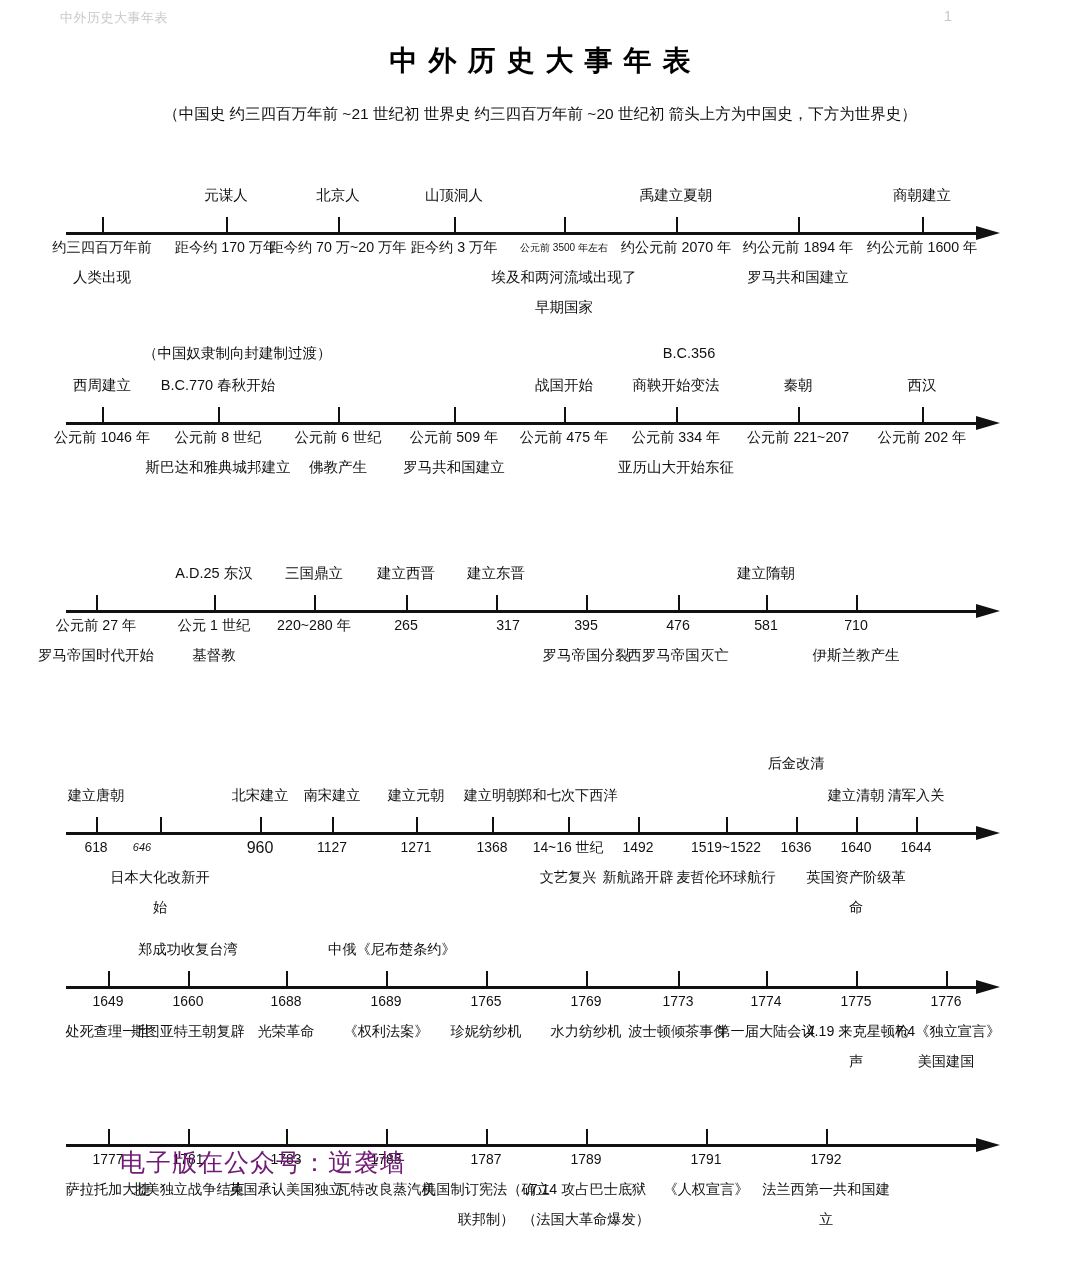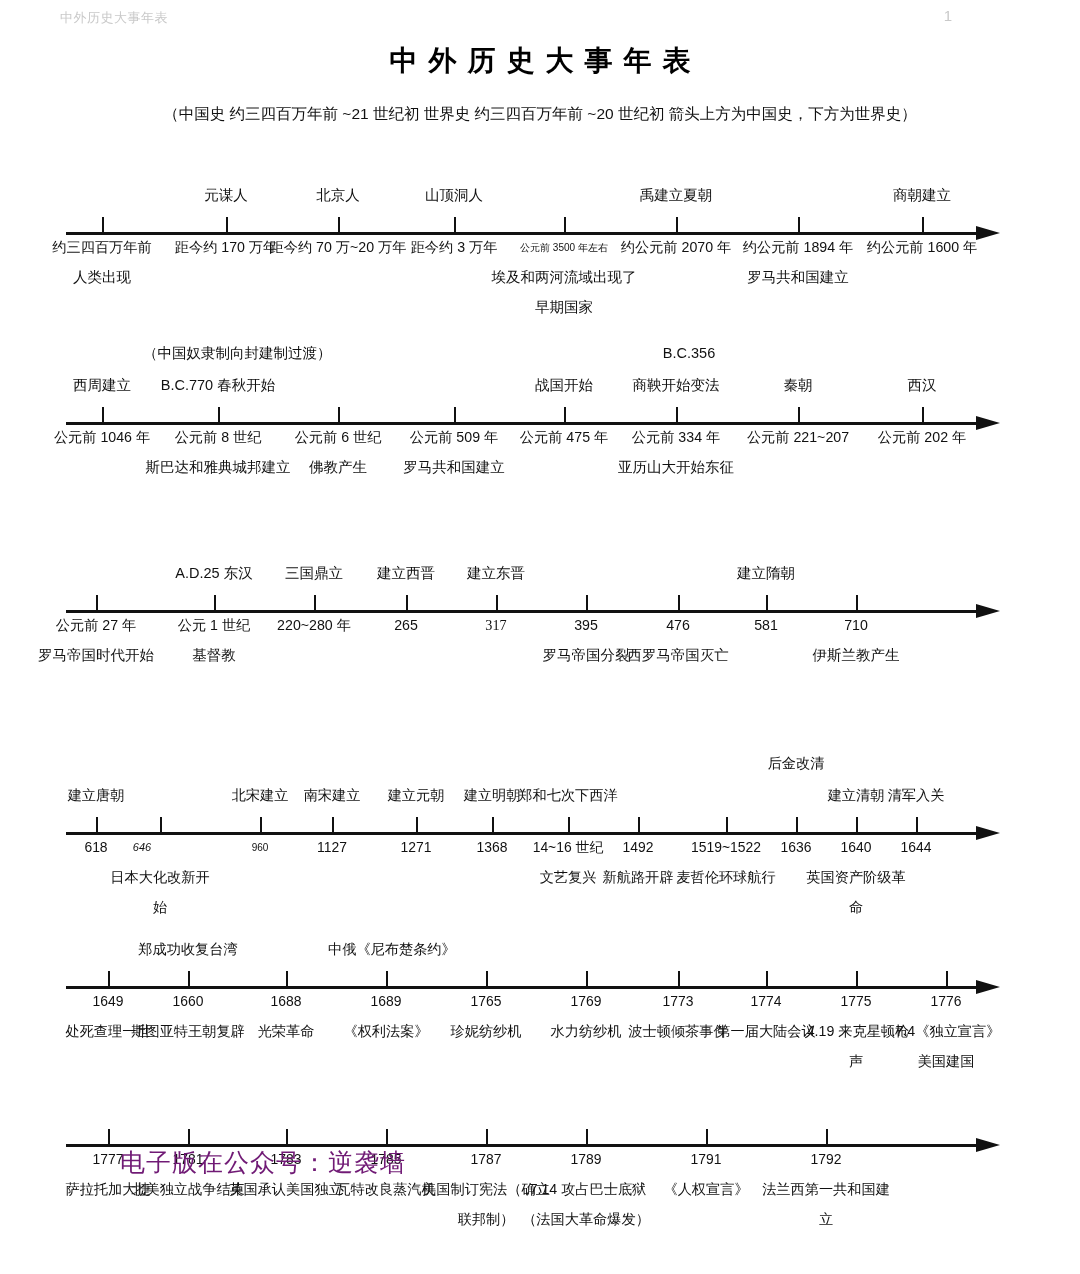--- a/index.html
+++ b/index.html
@@ -156,21 +156,21 @@
       </div>
       <div class="lbl" style="left: 146px; top: 560px; width: 136px; font-size: 14.5px;">A.D.25 东汉</div>
       <div class="lbl" style="left: 246px; top: 560px; width: 136px; font-size: 14.5px;">三国鼎立</div>
       <div class="lbl" style="left: 338px; top: 560px; width: 136px; font-size: 14.5px;">建立西晋</div>
       <div class="lbl" style="left: 428px; top: 560px; width: 136px; font-size: 14.5px;">建立东晋</div>
       <div class="lbl" style="left: 698px; top: 560px; width: 136px; font-size: 14.5px;">建立隋朝</div>
       <div class="lbl num" style="left: 28px; top: 612px; width: 136px; font-size: 14.2px;">公元前 27 年</div>
       <div class="lbl num" style="left: 146px; top: 612px; width: 136px; font-size: 14.2px;">公元 1 世纪</div>
       <div class="lbl num" style="left: 246px; top: 612px; width: 136px; font-size: 14.2px;">220~280 年</div>
       <div class="lbl num" style="left: 338px; top: 612px; width: 136px; font-size: 14.2px;">265</div>
-      <div class="lbl num" style="left: 428px; top: 612px; width: 136px; font-size: 14.2px; font-family: Liberation Serif, serif;">317</div>
+      <div class="lbl num" style="left: 440px; top: 612px; width: 136px; font-size: 14.2px;">317</div>
       <div class="lbl num" style="left: 518px; top: 612px; width: 136px; font-size: 14.2px;">395</div>
       <div class="lbl num" style="left: 610px; top: 612px; width: 136px; font-size: 14.2px;">476</div>
       <div class="lbl num" style="left: 698px; top: 612px; width: 136px; font-size: 14.2px;">581</div>
       <div class="lbl num" style="left: 788px; top: 612px; width: 136px; font-size: 14.2px;">710</div>
       <div class="lbl wrap" style="left: 28px; top: 640px; width: 136px; font-size: 14.5px;">罗马帝国时代开始</div>
       <div class="lbl wrap" style="left: 146px; top: 640px; width: 136px; font-size: 14.5px;">基督教</div>
       <div class="lbl wrap" style="left: 518px; top: 640px; width: 136px; font-size: 14.5px;">罗马帝国分裂</div>
       <div class="lbl wrap" style="left: 610px; top: 640px; width: 136px; font-size: 14.5px;">西罗马帝国灭亡</div>
       <div class="lbl wrap" style="left: 788px; top: 640px; width: 136px; font-size: 14.5px;">伊斯兰教产生</div>
     </div>
@@ -195,21 +195,21 @@
       <div class="lbl" style="left: 42px; top: 782px; width: 108px; font-size: 14.2px;">建立唐朝</div>
       <div class="lbl" style="left: 206px; top: 782px; width: 108px; font-size: 14.2px;">北宋建立</div>
       <div class="lbl" style="left: 278px; top: 782px; width: 108px; font-size: 14.2px;">南宋建立</div>
       <div class="lbl" style="left: 362px; top: 782px; width: 108px; font-size: 14.2px;">建立元朝</div>
       <div class="lbl" style="left: 438px; top: 782px; width: 108px; font-size: 14.2px;">建立明朝</div>
       <div class="lbl" style="left: 514px; top: 782px; width: 108px; font-size: 14.2px;">郑和七次下西洋</div>
       <div class="lbl" style="left: 802px; top: 782px; width: 108px; font-size: 14.2px;">建立清朝</div>
       <div class="lbl" style="left: 862px; top: 782px; width: 108px; font-size: 14.2px;">清军入关</div>
       <div class="lbl num" style="left: 42px; top: 834px; width: 108px; font-size: 13.9px;">618</div>
       <div class="lbl num" style="left: 88px; top: 834px; width: 108px; font-size: 11px; font-style: italic;">646</div>
-      <div class="lbl num" style="left: 206px; top: 834px; width: 108px; font-size: 10px;">960</div>
+      <div class="lbl num" style="left: 206px; top: 834px; width: 108px; font-size: 16px;">960</div>
       <div class="lbl num" style="left: 278px; top: 834px; width: 108px; font-size: 13.9px;">1127</div>
       <div class="lbl num" style="left: 362px; top: 834px; width: 108px; font-size: 13.9px;">1271</div>
       <div class="lbl num" style="left: 438px; top: 834px; width: 108px; font-size: 13.9px;">1368</div>
       <div class="lbl num" style="left: 514px; top: 834px; width: 108px; font-size: 13.9px;">14~16 世纪</div>
       <div class="lbl num" style="left: 584px; top: 834px; width: 108px; font-size: 13.9px;">1492</div>
       <div class="lbl num" style="left: 672px; top: 834px; width: 108px; font-size: 13.9px;">1519~1522</div>
       <div class="lbl num" style="left: 742px; top: 834px; width: 108px; font-size: 13.9px;">1636</div>
       <div class="lbl num" style="left: 802px; top: 834px; width: 108px; font-size: 13.9px;">1640</div>
       <div class="lbl num" style="left: 862px; top: 834px; width: 108px; font-size: 13.9px;">1644</div>
       <div class="lbl wrap" style="left: 106px; top: 862px; width: 108px; font-size: 14.2px;">日本大化改新开始</div>

